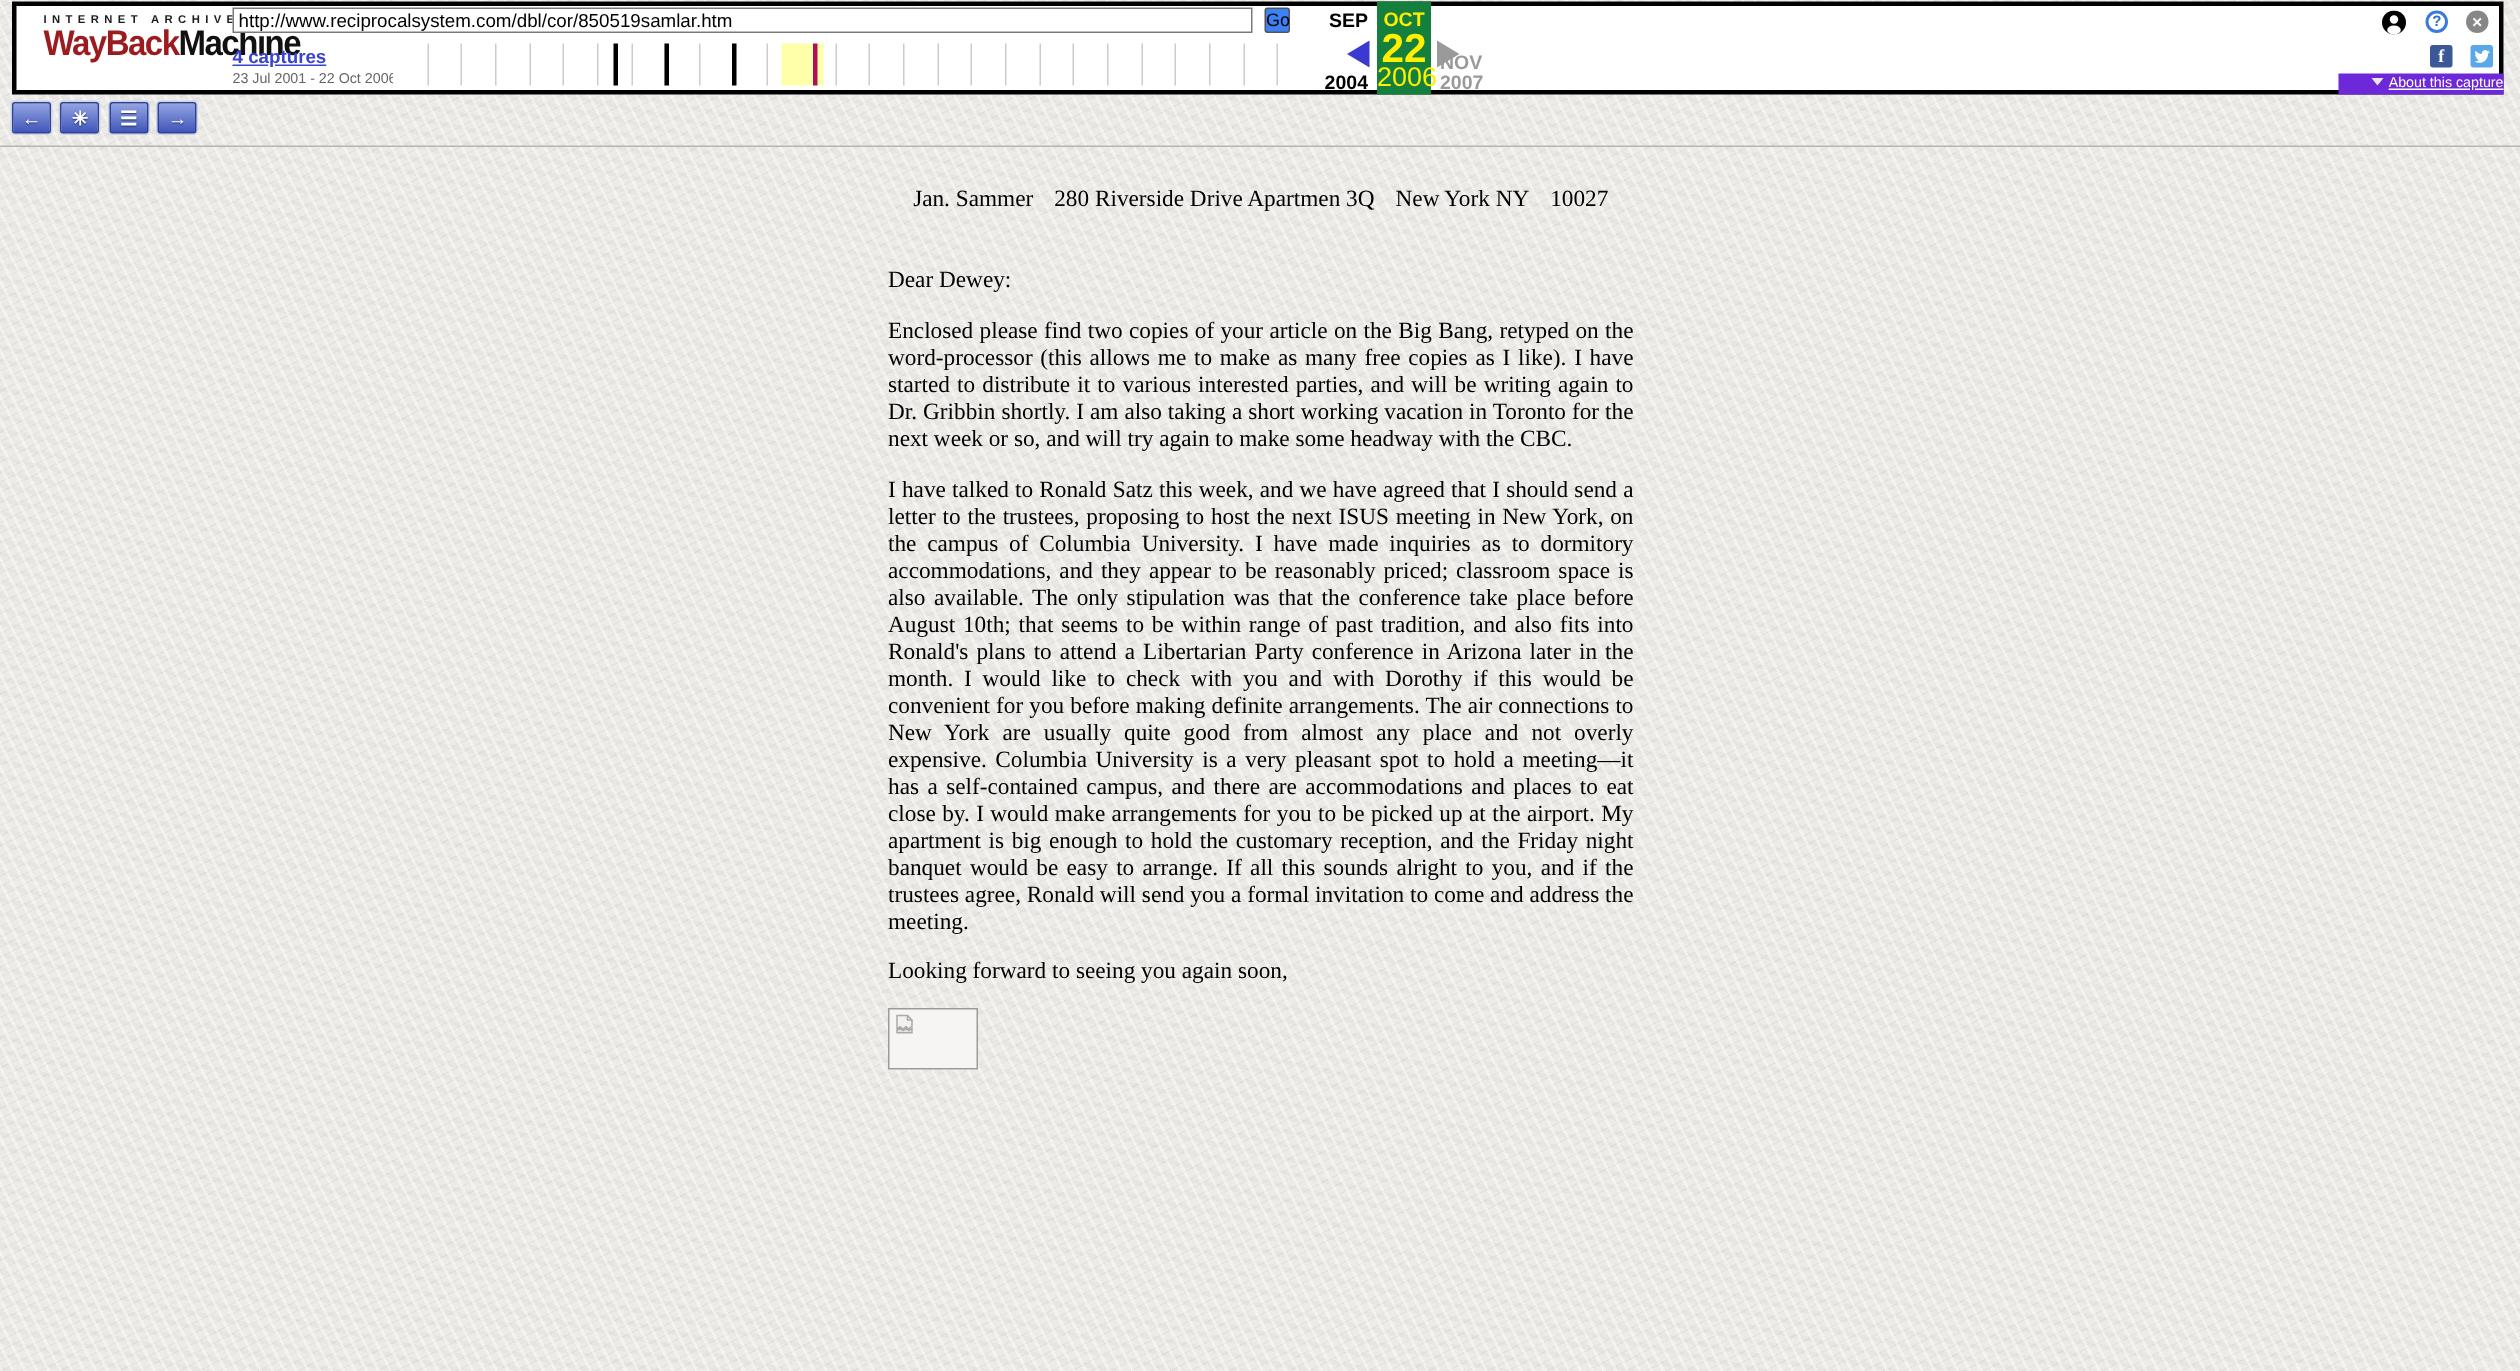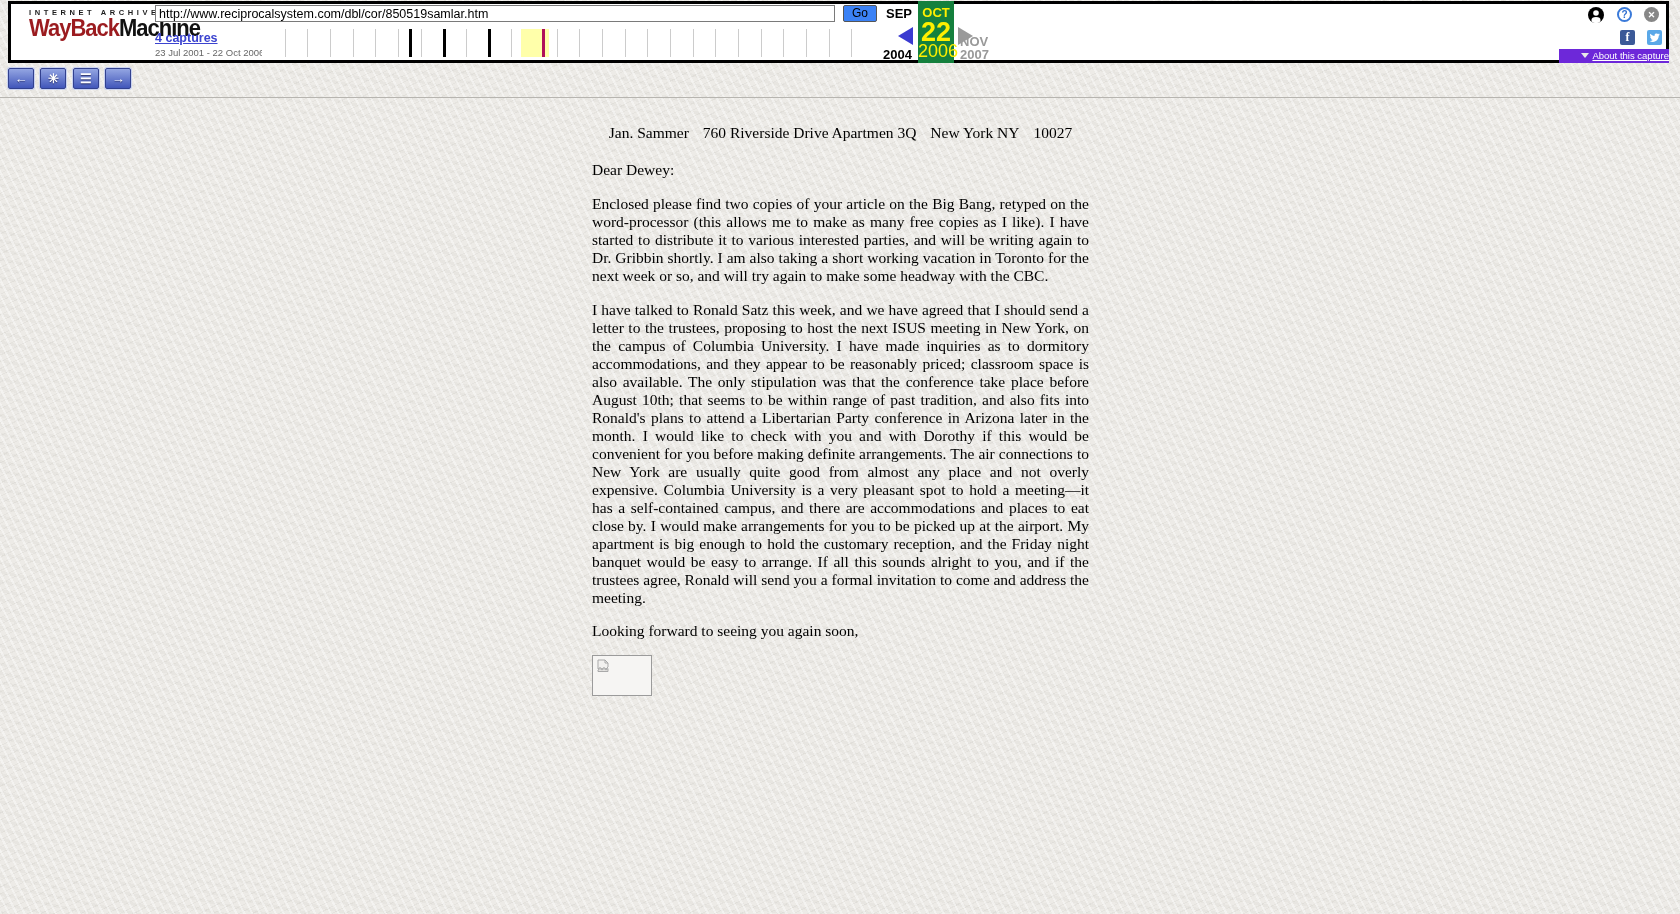--- a/index.html
+++ b/index.html
@@ -24,21 +24,21 @@
   .logo .brand { font-size:22px; font-weight:bold; letter-spacing:-1px; line-height:21px; transform:scaleY(1.08); transform-origin:left top; white-space:nowrap; }
   .brand .red { color:#9b1b1f; }
   .brand .blk { color:#111; }
 
   #url-input {
     position:absolute; left:144px; top:1px; width:680px; height:17px;
     border:1px solid #7a7a7a; font-family:"Liberation Sans",sans-serif;
     font-size:12.5px; padding:0 3px; color:#000; background:#fff;
   }
   #go-btn {
-    position:absolute; left:832px; top:1px; width:34px; height:17px;
+    position:absolute; left:832px; top:1px; width:17px; height:17px;
     border:1px solid #555; border-radius:2px; background:#3b82f6;
     font-size:12px; line-height:15px; text-align:center; color:#000; cursor:pointer;
   }
   #captures-link {
     position:absolute; left:144px; top:27px;
     font-size:12.5px; font-weight:bold; color:#3b43cf; text-decoration:underline; cursor:pointer;
   }
   #captures-range { position:absolute; left:144px; top:43px; font-size:9.5px; color:#666; }
 
   #sparkline { position:absolute; left:251px; top:25px; width:612px; height:28px; background:#fff; cursor:pointer; }
@@ -107,21 +107,21 @@
   #top-rule { position:absolute; left:0; top:97px; width:1680px; height:1px; background:#b7b5b0; }
 
   
   #letter {
     position:absolute; left:592px; top:124px; width:497px;
     font-family:"Liberation Serif", serif; font-size:15.5px; color:#000; line-height:18px;
   }
   #letter-header { text-align:center; white-space:nowrap; }
   #letter-header span { margin:0 7px; }
   #letter-date { margin-top:34px; text-align:right; padding-right:17px; }
-  #salutation { margin-top:19px; }
+  #salutation { margin-top:36px; }
   .para { margin-top:16px; text-align:justify; }
   #closing { margin-top:15px; }
   #img-placeholder {
     margin-top:15px; width:60px; height:41px;
     border:1px solid #9b9b9b; background:#f6f5f3; padding:3px;
   }
 </style>
 </head>
 <body>
 
@@ -217,21 +217,21 @@
 <div id="framenav">
   <div class="fbtn"><span>←</span></div>
   <div class="fbtn"><span>✳</span></div>
   <div class="fbtn"><span>☰</span></div>
   <div class="fbtn"><span>→</span></div>
 </div>
 
 <div id="top-rule"></div>
 
 <div id="letter">
-  <div id="letter-header"><span>Jan. Sammer</span><span>760 Riverside Drive Apartmen 3Q</span><span>New York NY</span><span>10027</span></div>
+  <div id="letter-header"><span>Jan. Sammer</span><span>280 Riverside Drive Apartmen 3Q</span><span>New York NY</span><span>10027</span></div>
 
 
   <div id="salutation">Dear Dewey:</div>
 
   <p class="para">Enclosed please find two copies of your article on the Big Bang, retyped on the word-processor (this allows me to make as many free copies as I like). I have started to distribute it to various interested parties, and will be writing again to Dr. Gribbin shortly. I am also taking a short working vacation in Toronto for the next week or so, and will try again to make some headway with the CBC.</p>
   <p class="para">I have talked to Ronald Satz this week, and we have agreed that I should send a letter to the trustees, proposing to host the next ISUS meeting in New York, on the campus of Columbia University. I have made inquiries as to dormitory accommodations, and they appear to be reasonably priced; classroom space is also available. The only stipulation was that the conference take place before August 10th; that seems to be within range of past tradition, and also fits into Ronald's plans to attend a Libertarian Party conference in Arizona later in the month. I would like to check with you and with Dorothy if this would be convenient for you before making definite arrangements. The air connections to New York are usually quite good from almost any place and not overly expensive. Columbia University is a very pleasant spot to hold a meeting—it has a self-contained campus, and there are accommodations and places to eat close by. I would make arrangements for you to be picked up at the airport. My apartment is big enough to hold the customary reception, and the Friday night banquet would be easy to arrange. If all this sounds alright to you, and if the trustees agree, Ronald will send you a formal invitation to come and address the meeting.</p>
 
   <div id="closing">Looking forward to seeing you again soon,</div>
 
   <div id="img-placeholder">

